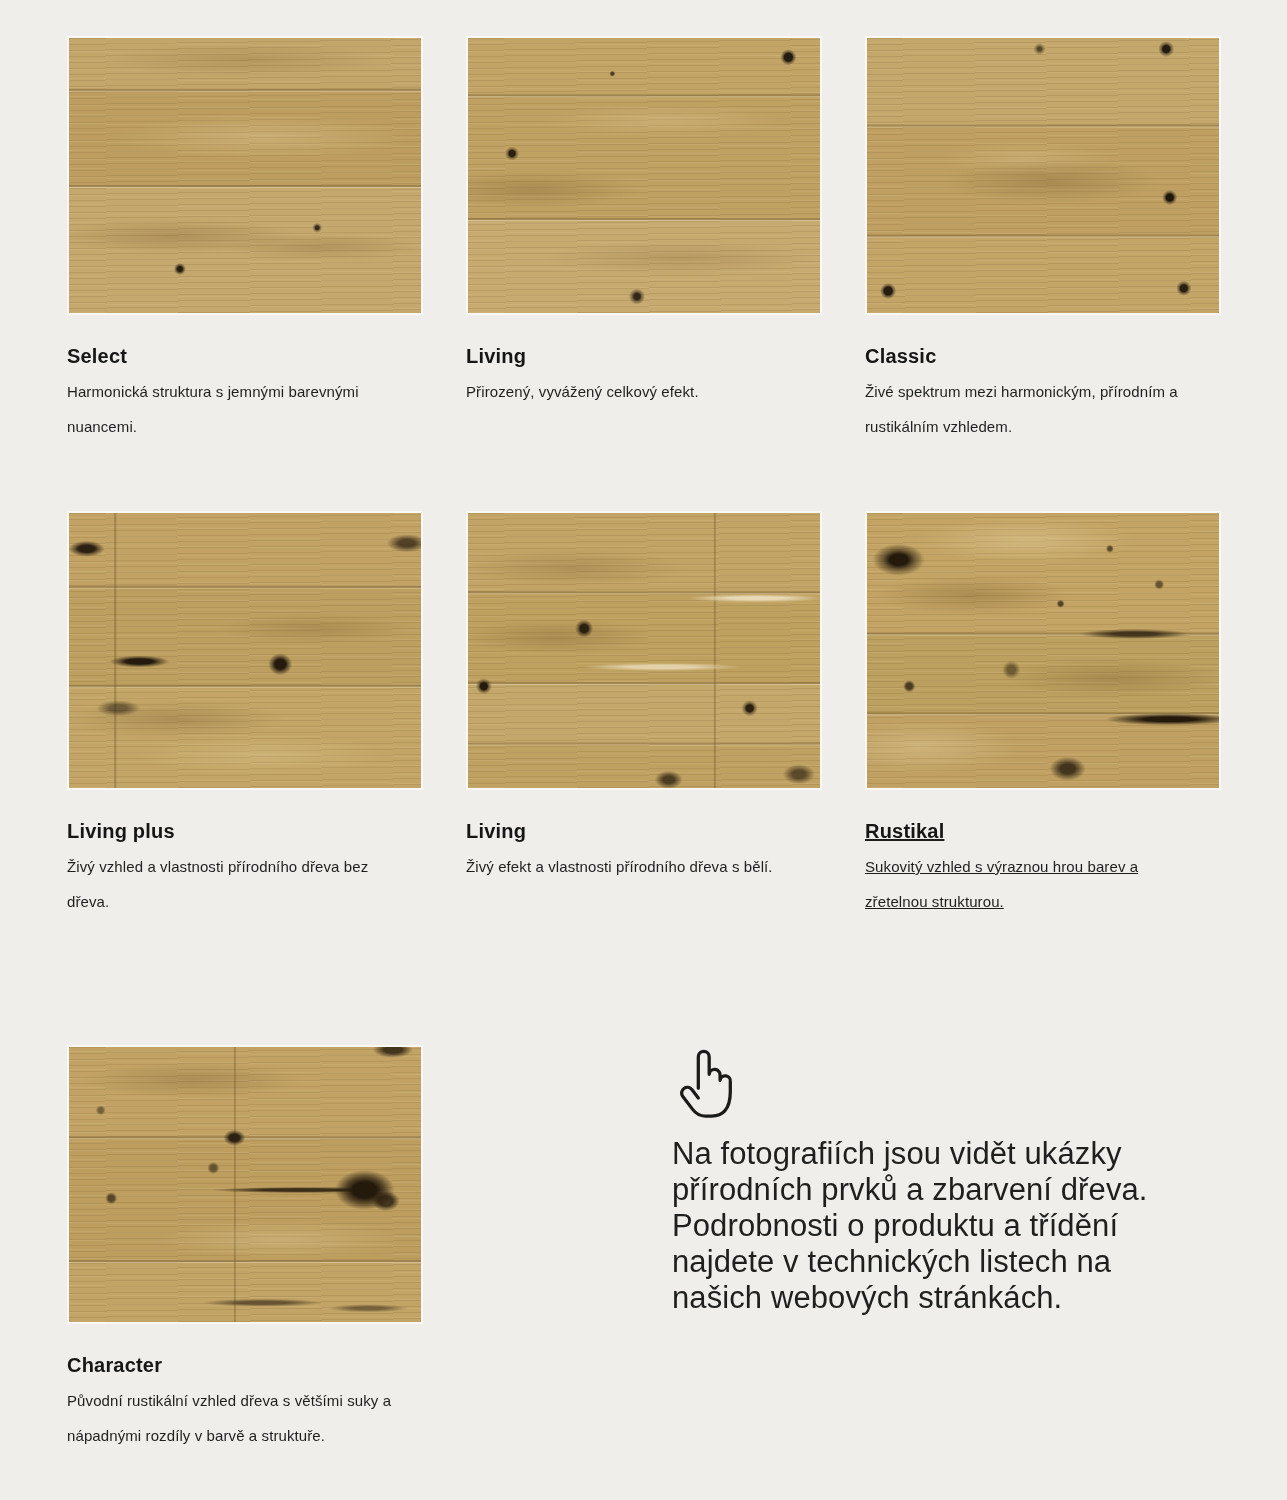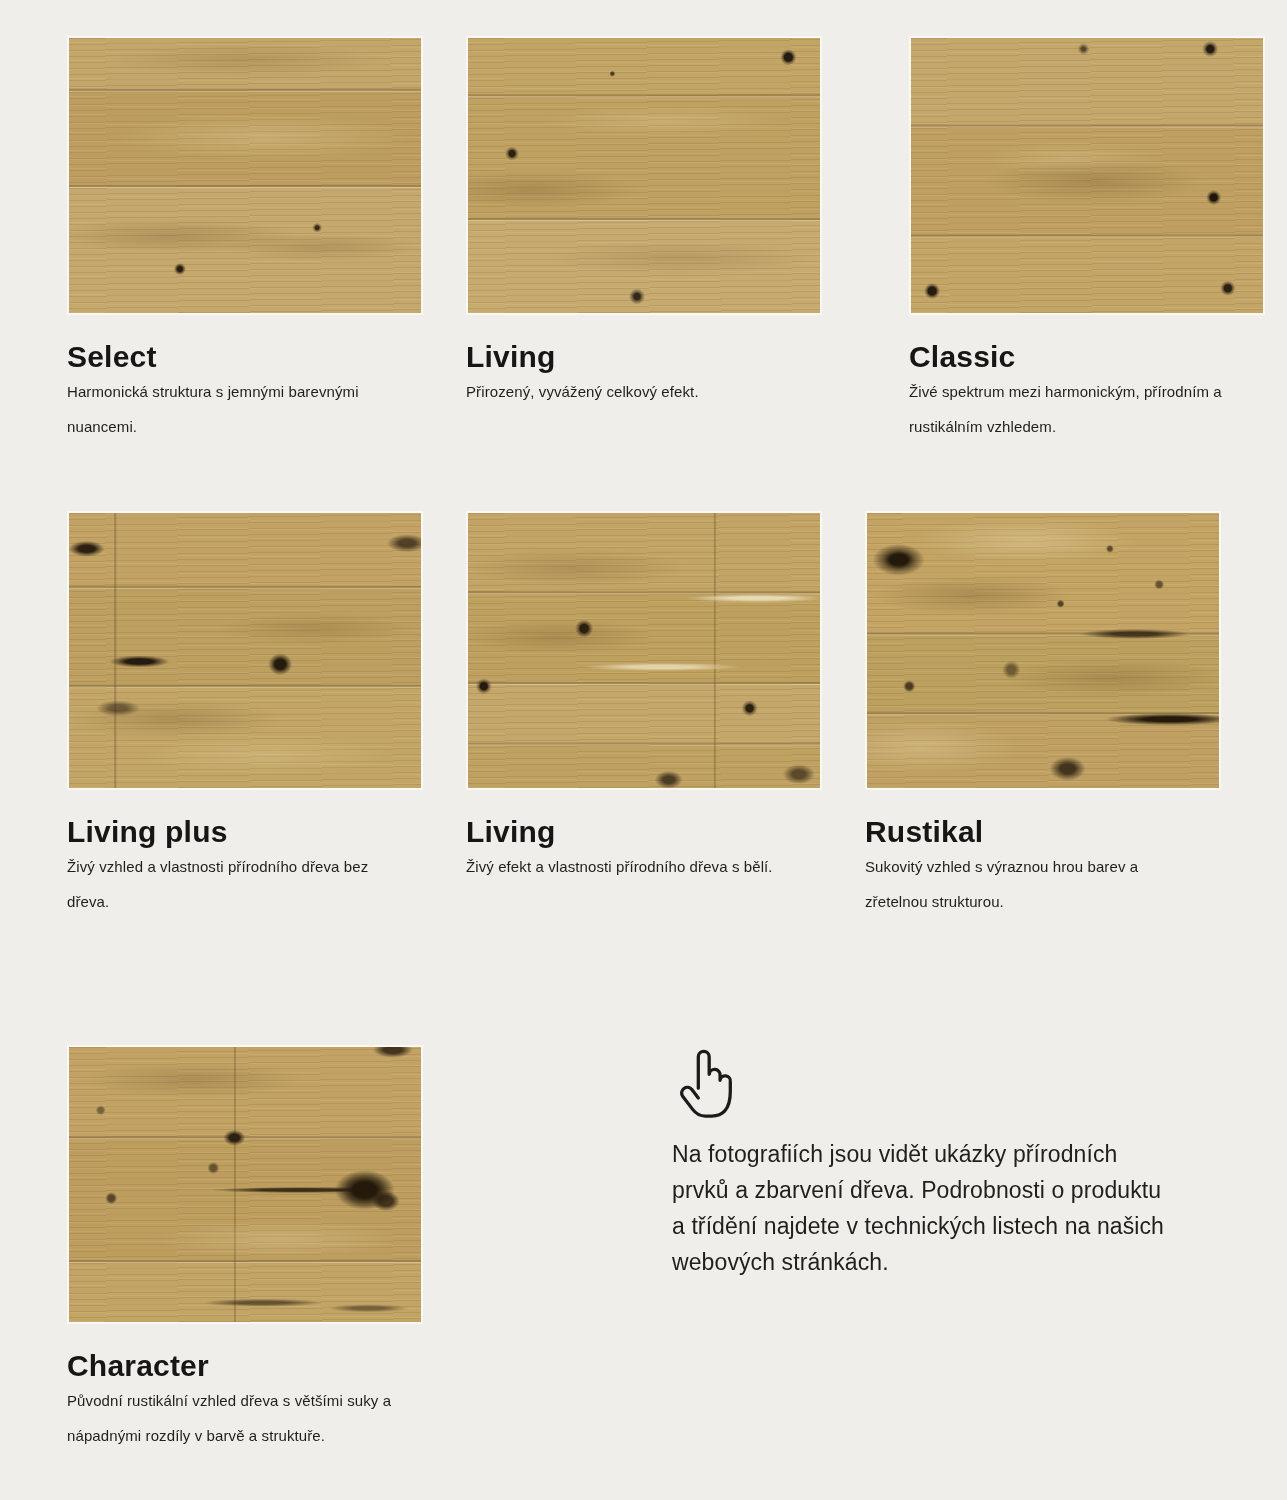--- a/index.html
+++ b/index.html
@@ -13,29 +13,29 @@
     height:1500px;
     background:#efeeeb;
     overflow:hidden;
     color:#1d1d1b;
   }
 
   
   .card{position:absolute;width:360px;}
   .pos-r1c1{left:67px;top:36px;}
   .pos-r1c2{left:466px;top:36px;}
-  .pos-r1c3{left:865px;top:36px;margin-left:44px;}
+  .pos-r1c3{left:865px;top:36px;}
   .pos-r2c1{left:67px;top:511px;}
   .pos-r2c2{left:466px;top:511px;}
-  .pos-r2c3{left:865px;top:511px;}
+  .pos-r2c3{left:865px;top:511px;text-decoration:underline;}
   .pos-r3c1{left:67px;top:1045px;}
 
   .caption{width:340px;margin-top:24px;}
   .grade-title{
-    font-size:30px;font-weight:700;line-height:35px;
+    font-size:20px;font-weight:700;line-height:35px;
     color:#161614;margin:0;letter-spacing:.2px;
   }
   .grade-desc{
     font-size:15px;font-weight:400;line-height:35px;
     color:#1f1f1d;margin:0;letter-spacing:.1px;
   }
 
   
   .wood{
     width:356px;height:279px;
@@ -185,21 +185,21 @@
       radial-gradient(60px 4px at 55% 93%, rgba(43,32,17,.6) 0 40%, rgba(0,0,0,0) 100%),
       radial-gradient(40px 4px at 85% 95%, rgba(43,32,17,.5) 0 40%, rgba(0,0,0,0) 100%),
       radial-gradient(45% 9% at 35% 12%, rgba(120,90,45,.30), rgba(0,0,0,0) 70%),
       radial-gradient(50% 10% at 60% 70%, rgba(235,217,172,.25), rgba(0,0,0,0) 70%);
   }
 
   
   .note{position:absolute;left:672px;top:1042px;width:505px;}
   .note .hand{margin:0 0 14px 2px;display:block;}
   .note-text{
-    font-size:23px;line-height:36px;font-weight:400;
+    font-size:31px;line-height:36px;font-weight:400;
     color:#1f1f1d;margin:0;letter-spacing:.1px;
   }
 </style>
 </head>
 <body>
 
 <div class="canvas">
 
   <div class="card pos-r1c1">
     <div class="wood wood-select"></div>

